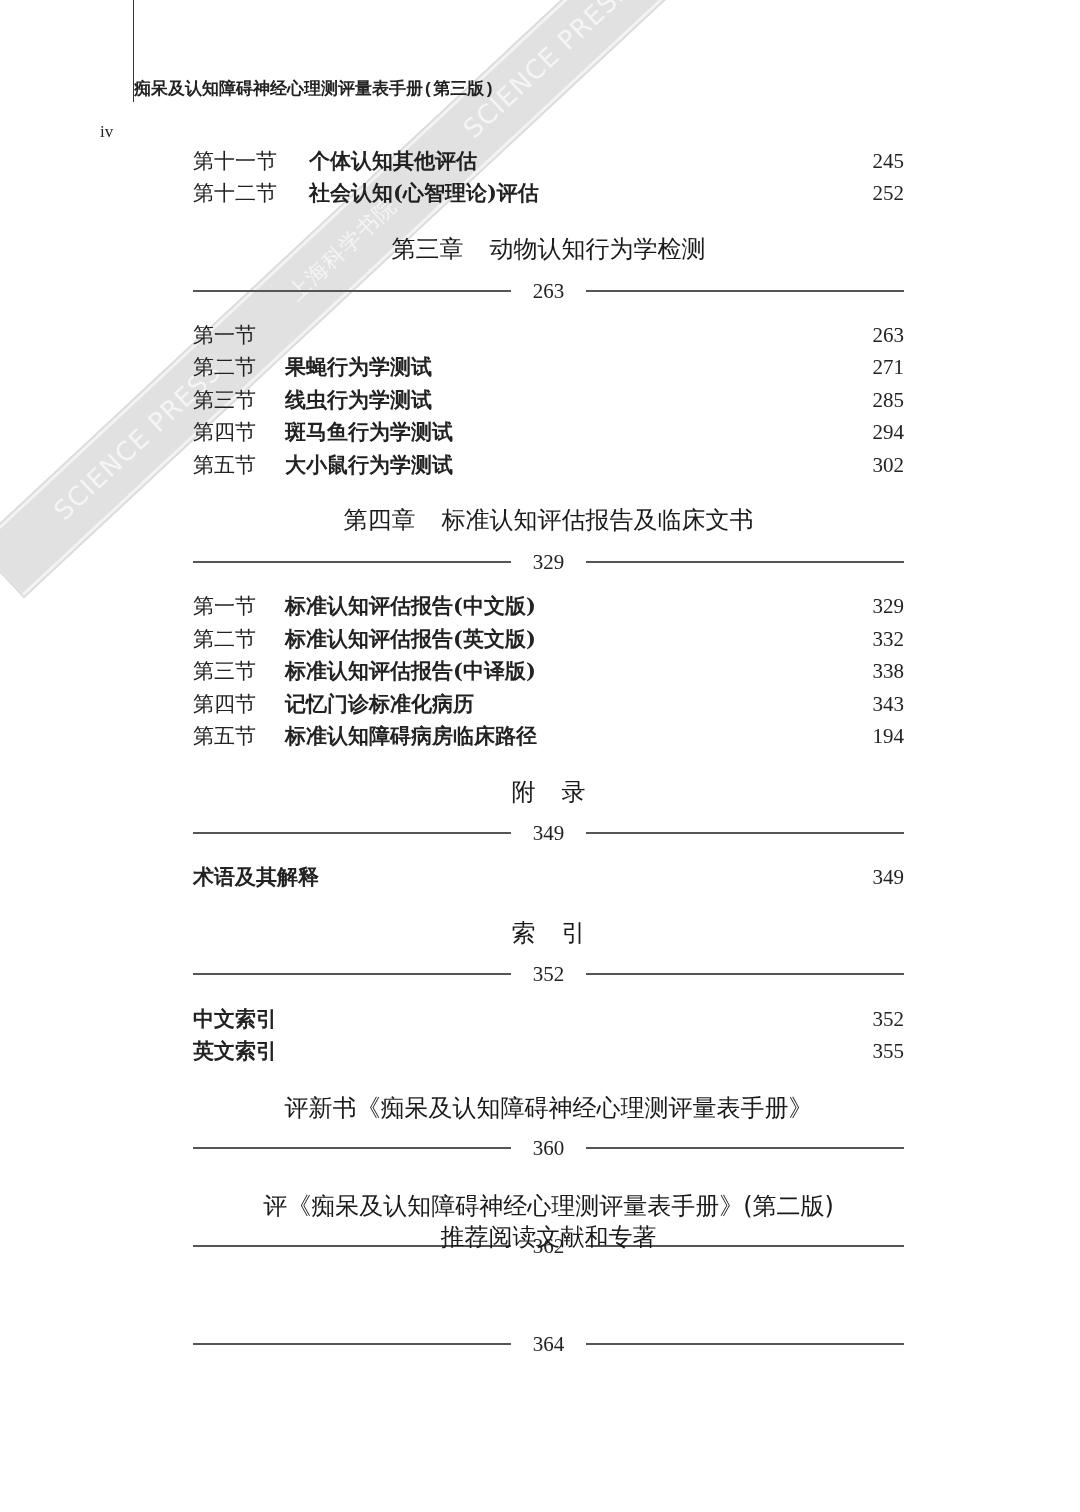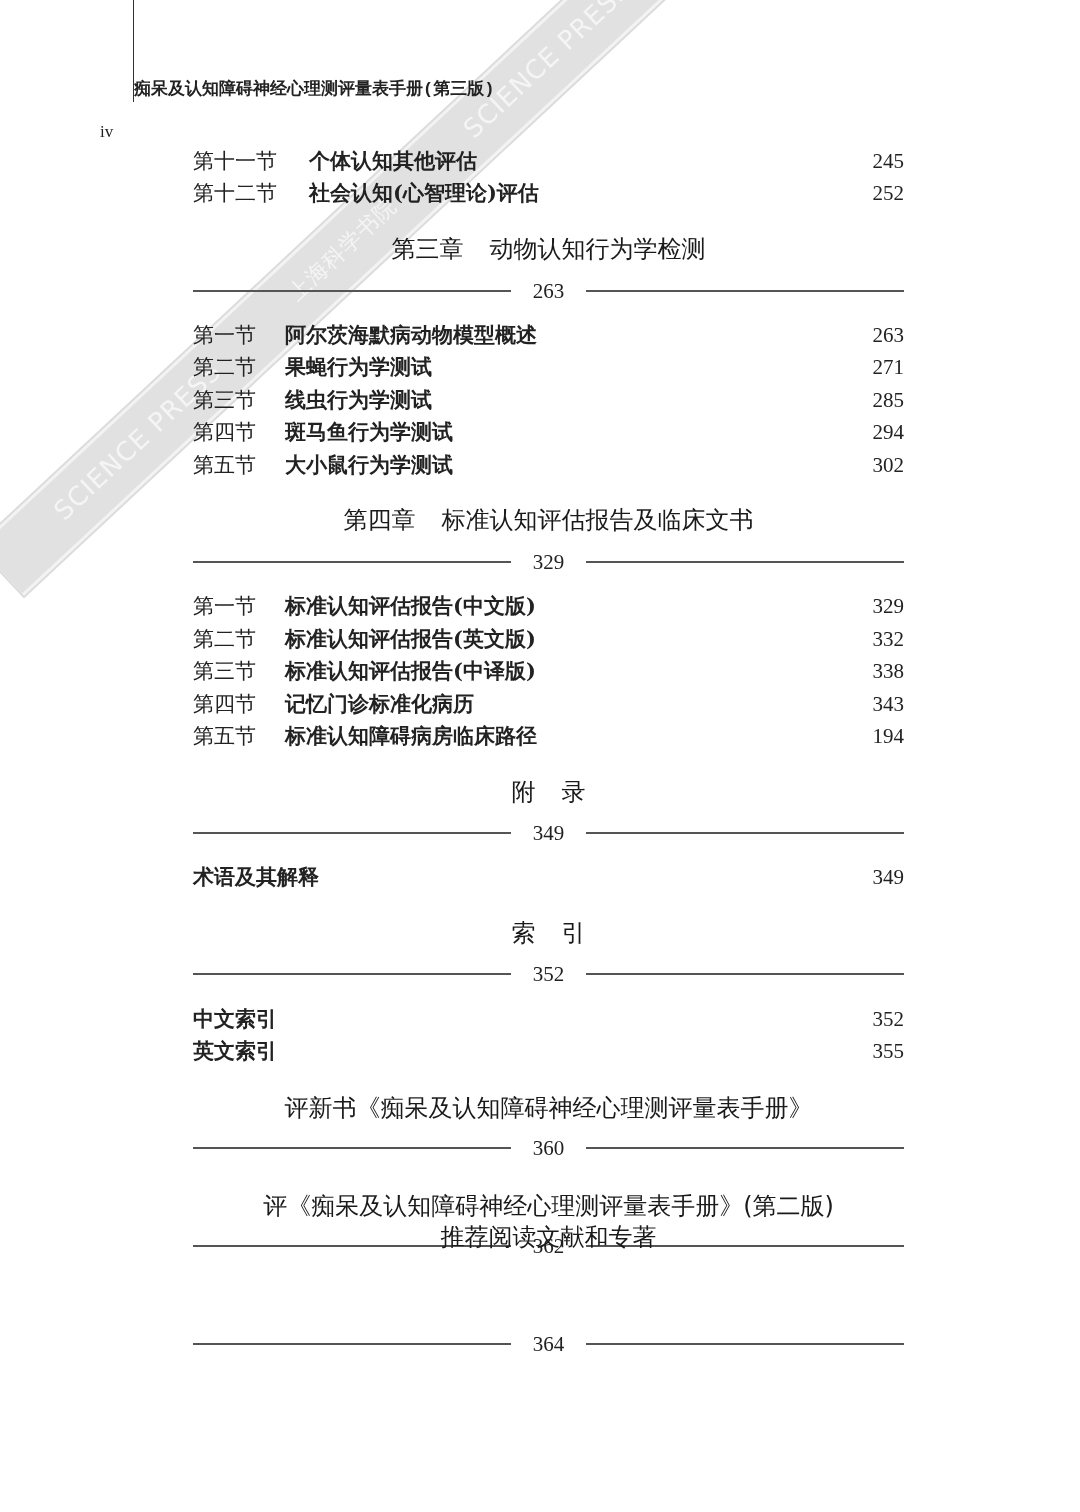--- a/index.html
+++ b/index.html
@@ -74,21 +74,20 @@
     <span>第三章</span><span class="gap"></span><span>动物认知行为学检测</span>
   </div>
   <div class="divider" style="top:276px">
     <div class="line-l"></div>
     <div class="pnum">263</div>
     <div class="line-r"></div>
   </div>
 
   <div class="row" style="top:320px">
     <span class="sec">第一节</span>
-    <span class="title">阿尔茨海默病动物模型概述</span>
     <span class="page">263</span>
   </div>
   <div class="row" style="top:352px">
     <span class="sec">第二节</span>
     <span class="title">果蝇行为学测试</span>
     <span class="page">271</span>
   </div>
   <div class="row" style="top:385px">
     <span class="sec">第三节</span>
     <span class="title">线虫行为学测试</span>

